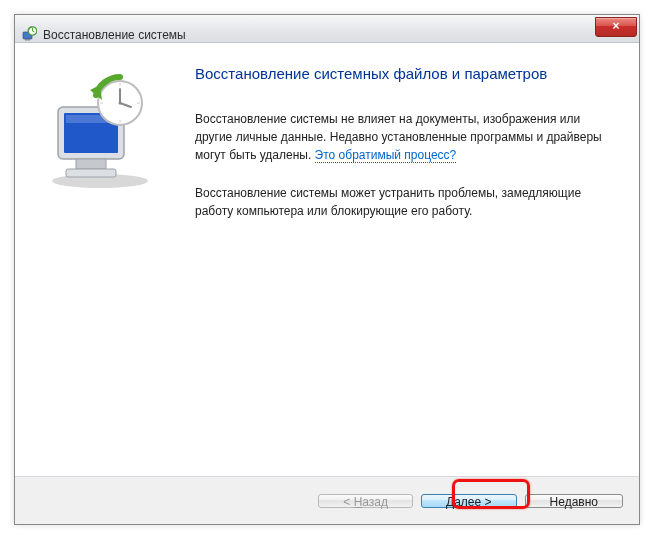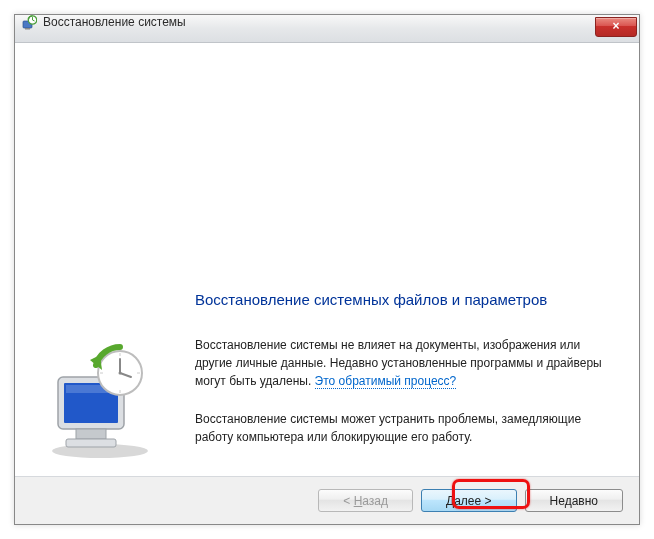--- a/index.html
+++ b/index.html
@@ -19,21 +19,21 @@
       background: #fff;
       display: flex;
       flex-direction: column;
       box-shadow: 0 0 6px rgba(0,0,0,0.15);
     }
     .titlebar {
       height: 28px;
       background: linear-gradient(to bottom, #f8f8f8 0%, #e6e8ea 50%, #dcdfe3 100%);
       border-bottom: 1px solid #c0c4c9;
       display: flex;
-      align-items: flex-start;
+      align-items: flex-end;
       padding: 0 4px 0 6px;
       position: relative;
     }
     .titlebar-icon {
       width: 16px; height: 16px;
       margin-right: 6px;
       display: inline-flex; align-items: center; justify-content: center;
     }
     .titlebar-text {
       color: #2b2b2b;
@@ -51,21 +51,20 @@
       line-height: 17px;
       font-size: 12px;
       font-weight: bold;
       cursor: pointer;
       box-shadow: inset 0 1px 0 rgba(255,255,255,0.3);
     }
     .content-area {
       flex: 1;
       display: flex;
       background: #fff;
-      align-items: flex-end;
     }
     .sidebar {
       width: 170px;
       padding: 30px 10px 10px 25px;
     }
     .main-panel {
       flex: 1;
       padding: 22px 30px 10px 10px;
     }
     .heading {
@@ -90,21 +89,21 @@
       border-top: 1px solid #d6d9dd;
       background: #f0f0f0;
       display: flex;
       align-items: center;
       justify-content: flex-end;
       padding-right: 16px;
       gap: 8px;
     }
     .btn {
       min-width: 75px;
-      height: 23px;
+      height: 14px;
       padding: 0 24px;
       border: 1px solid #8c8c8c;
       border-radius: 3px;
       background: linear-gradient(to bottom, #fcfcfc 0%, #efefef 45%, #e3e3e3 46%, #f2f2f2 100%);
       font-size: 12px;
       color: #222;
       cursor: pointer;
       font-family: inherit;
     }
     .btn[disabled] {

